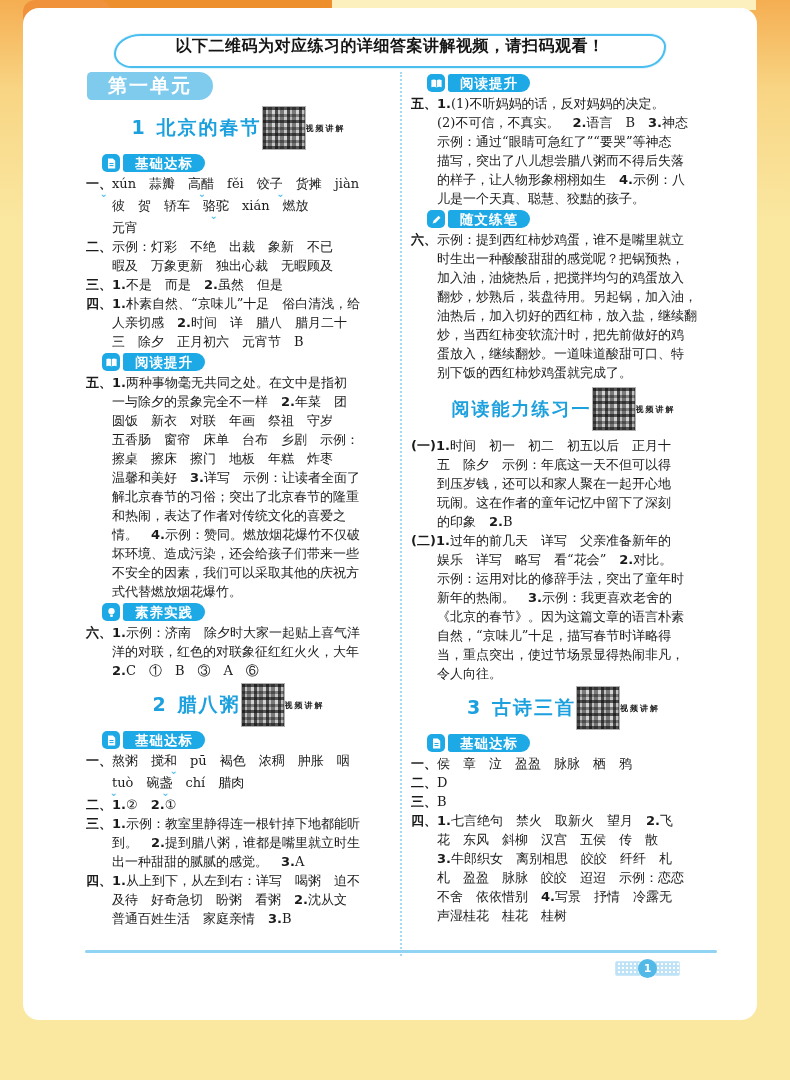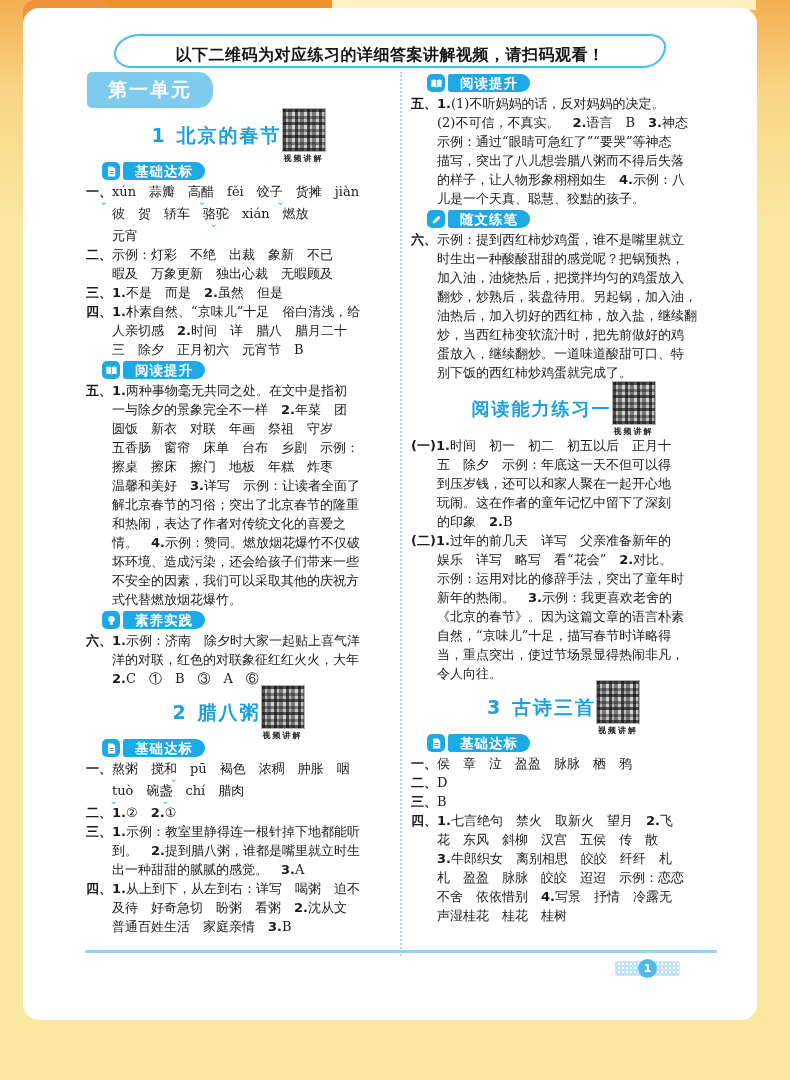--- a/index.html
+++ b/index.html
@@ -15,41 +15,41 @@
     position:absolute;left:23px;top:8px;width:734px;height:1012px;
     background:#fff;border-radius:16px;
   }
   
   .banner{
     position:absolute;left:50%;transform:translateX(-50%);top:26px;
     width:548px;height:30px;background:#fff;
     border:2px solid #4ABEEE;
     border-radius:30px 18px 26px 20px / 22px 14px 24px 16px;
     box-shadow:0 0 0 1px rgba(74,190,238,.15);
-    display:flex;align-items:flex-end;justify-content:center;
+    display:flex;align-items:flex-start;justify-content:center;
   }
   .banner-text{font-size:16px;font-weight:bold;color:#151515;letter-spacing:.5px;white-space:nowrap;}
   
   .cols{position:absolute;left:62px;top:64px;width:632px;display:flex;}
   .col{width:310px;}
   .col-left{margin-right:8px;}
   .col-right{margin-left:8px;}
   .divider{width:0;border-left:2px dotted #A6DAF3;height:884px;}
   
   .unit{
-    width:126px;height:36px;background:#7FCBEE;color:#fff;
+    width:126px;height:28px;background:#7FCBEE;color:#fff;
     font-size:19px;font-weight:bold;letter-spacing:2px;
     display:flex;align-items:center;justify-content:center;
     border-radius:5px 15px 15px 5px;margin:0 0 4px 2px;
   }
   
   .lesson{height:48px;display:flex;align-items:center;justify-content:center;margin:1px 0;}
   .lesson-title{color:#1CA0DE;font-size:19px;font-weight:bold;letter-spacing:2px;white-space:nowrap;}
   .lesson-no{margin-right:10px;}
-  .qr-wrap{display:flex;flex-direction:column;align-items:center;}
+  .qr-wrap{display:flex;align-items:center;}
   .qr{
     width:42px;height:42px;border:1px solid #b5b5b5;
     background:
       repeating-linear-gradient(90deg,rgba(70,70,70,.95) 0 3px,rgba(215,215,215,.95) 3px 5px,rgba(125,125,125,.95) 5px 9px,rgba(235,235,235,.95) 9px 12px),
       repeating-linear-gradient(0deg,#565656 0 3px,#dcdcdc 3px 6px,#8a8a8a 6px 9px,#ececec 9px 13px);
     background-blend-mode:multiply;filter:blur(.3px) contrast(.92);
   }
   .qr-cap{font-size:8px;font-weight:bold;color:#222;letter-spacing:2px;margin-top:1px;}
   
   .sec{height:18px;display:flex;align-items:center;margin:2px 17px;}

